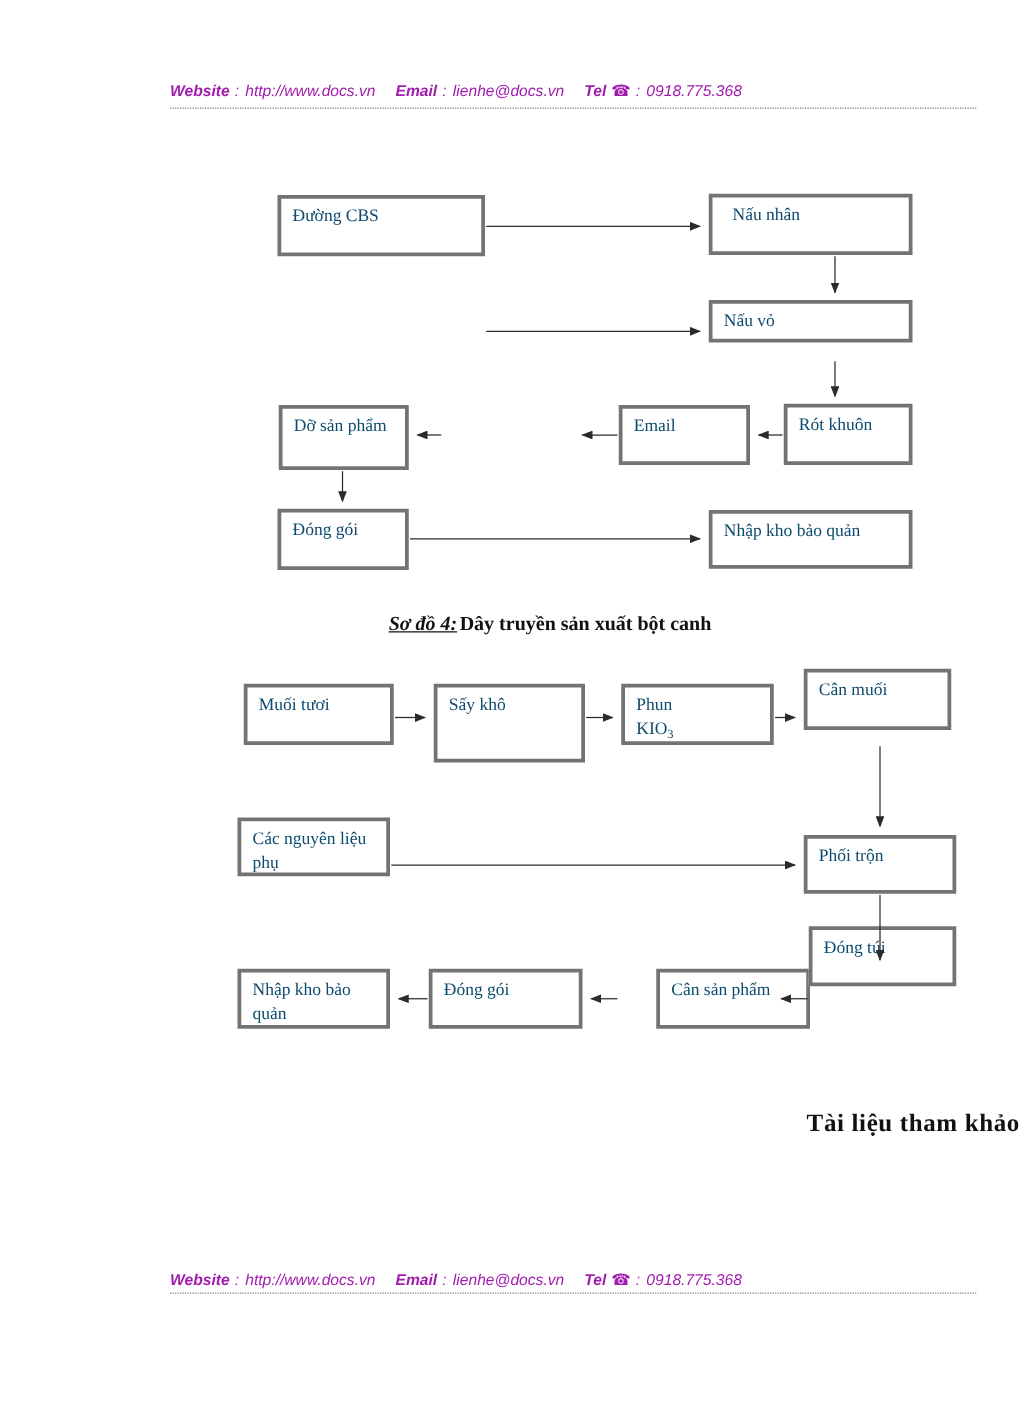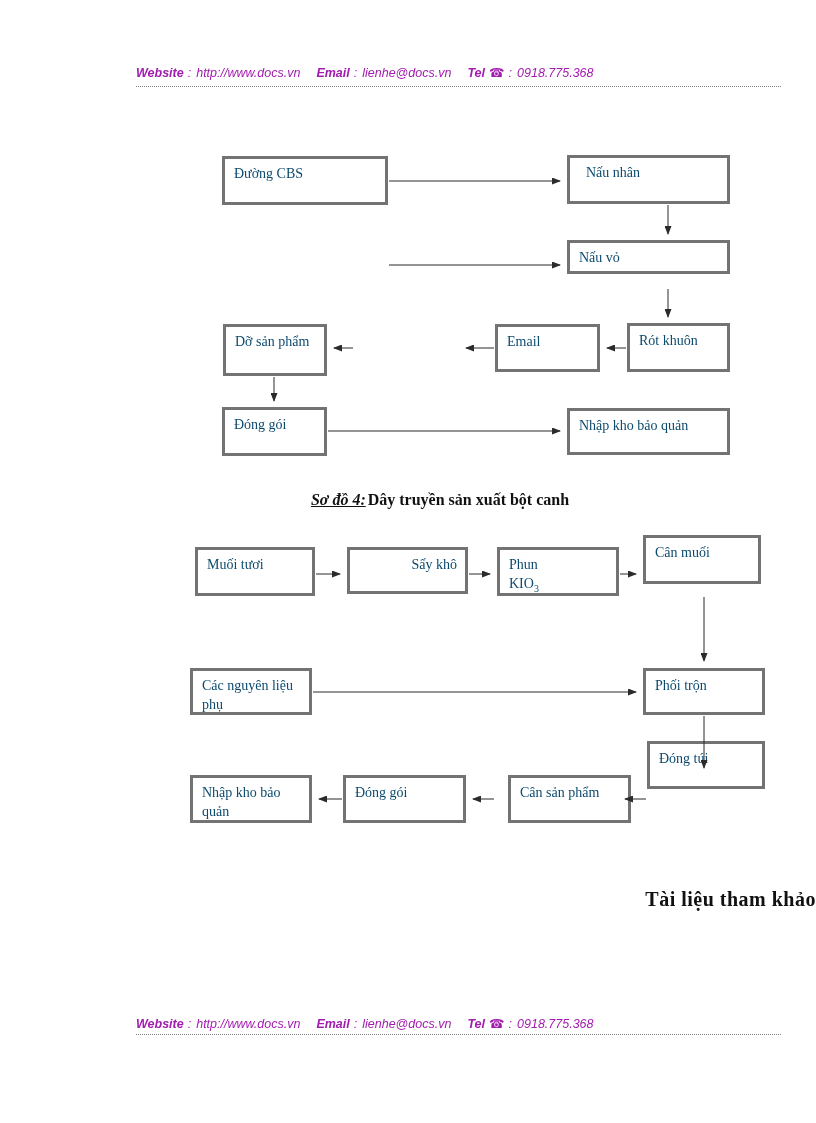--- a/index.html
+++ b/index.html
@@ -83,28 +83,28 @@
   <div class="fbox" style="left:495px;top:324px;width:105px;height:48px;"><span>Email</span></div>
   <div class="fbox" style="left:627px;top:323px;width:103px;height:49px;"><span>Rót khuôn</span></div>
   <div class="fbox" style="left:222px;top:407px;width:105px;height:49px;"><span>Đóng gói</span></div>
   <div class="fbox" style="left:567px;top:408px;width:163px;height:47px;"><span>Nhập kho bảo quản</span></div>
 
   <div class="diagram-title">
     <span class="t-label">Sơ đồ 4:</span><span>Dây truyền sản xuất bột canh</span>
   </div>
 
   <div class="fbox" style="left:195px;top:547px;width:120px;height:49px;"><span>Muối tươi</span></div>
-  <div class="fbox" style="left:347px;top:547px;width:121px;height:47px;text-align:right;"><span>Sấy khô</span></div>
+  <div class="fbox" style="left:347px;top:547px;width:121px;height:63px;"><span>Sấy khô</span></div>
   <div class="fbox" style="left:497px;top:547px;width:122px;height:49px;"><span>Phun</span><br><span>KIO</span><sub>3</sub></div>
   <div class="fbox" style="left:643px;top:535px;width:118px;height:49px;"><span>Cân muối</span></div>
-  <div class="fbox" style="left:190px;top:668px;width:122px;height:47px;"><span>Các nguyên liệu phụ</span></div>
+  <div class="fbox" style="left:190px;top:654px;width:122px;height:47px;"><span>Các nguyên liệu phụ</span></div>
   <div class="fbox" style="left:643px;top:668px;width:122px;height:47px;"><span>Phối trộn</span></div>
   <div class="fbox" style="left:190px;top:775px;width:122px;height:48px;"><span>Nhập kho bảo quản</span></div>
   <div class="fbox" style="left:343px;top:775px;width:123px;height:48px;"><span>Đóng gói</span></div>
-  <div class="fbox" style="left:508px;top:775px;width:123px;height:48px;"><span>Cân sản phẩm</span></div>
+  <div class="fbox" style="left:525px;top:775px;width:123px;height:48px;"><span>Cân sản phẩm</span></div>
   <div class="fbox" style="left:647px;top:741px;width:118px;height:48px;"><span>Đóng túi</span></div>
 
   <div class="refs-heading">Tài liệu tham khảo</div>
 
   <div class="hf" style="top:1016px;">
     <span class="lbl">Website</span><span class="sep">:</span><span class="val">http://www.docs.vn</span><span class="lbl">Email</span><span class="sep">:</span><span class="val">lienhe@docs.vn</span><span class="lbl">Tel</span><span class="phone">☎</span><span class="sep">:</span><span class="val">0918.775.368</span>
   </div>
   <div class="rule" style="top:1034px;"></div>
 
   <svg class="arrows" width="816" height="1123" viewBox="0 0 816 1123">

